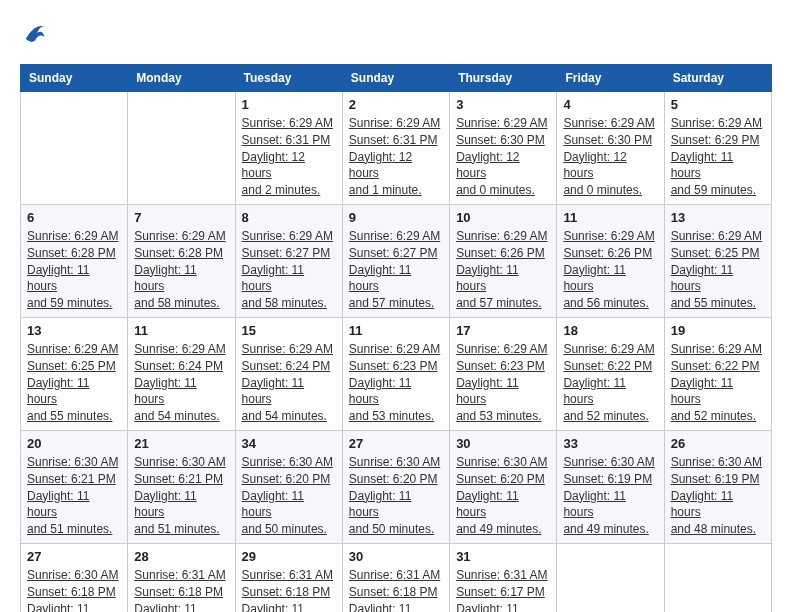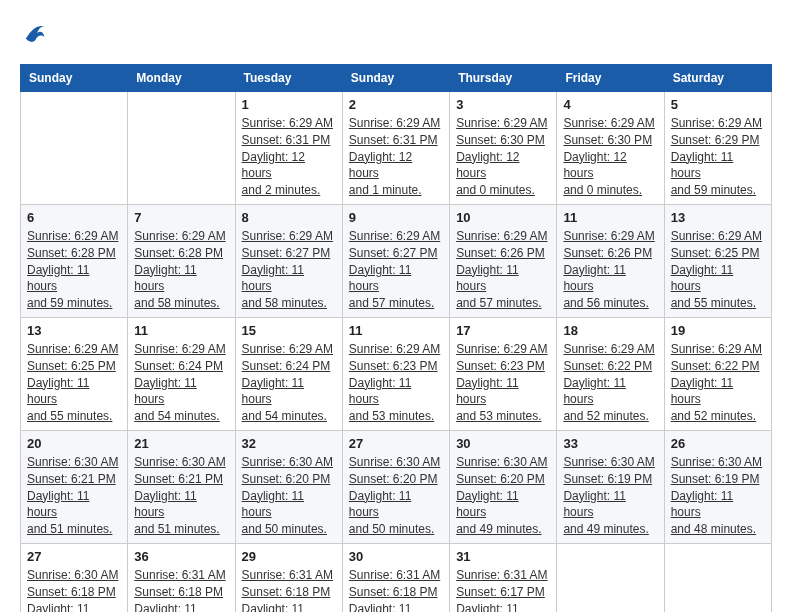--- a/index.html
+++ b/index.html
@@ -273,21 +273,21 @@
 and 51 minutes.</div>
         </td>
         <td>
           <div class="day-number">21</div>
           <div class="day-info" style="white-space: pre-line;">Sunrise: 6:30 AM
 Sunset: 6:21 PM
 Daylight: 11 hours
 and 51 minutes.</div>
         </td>
         <td>
-          <div class="day-number">32</div>
+          <div class="day-number">34</div>
           <div class="day-info" style="white-space: pre-line;">Sunrise: 6:30 AM
 Sunset: 6:20 PM
 Daylight: 11 hours
 and 50 minutes.</div>
         </td>
         <td>
           <div class="day-number">27</div>
           <div class="day-info" style="white-space: pre-line;">Sunrise: 6:30 AM
 Sunset: 6:20 PM
 Daylight: 11 hours
@@ -317,21 +317,21 @@
       </tr>
       <tr>
         <td>
           <div class="day-number">27</div>
           <div class="day-info" style="white-space: pre-line;">Sunrise: 6:30 AM
 Sunset: 6:18 PM
 Daylight: 11 hours
 and 48 minutes.</div>
         </td>
         <td>
-          <div class="day-number">36</div>
+          <div class="day-number">28</div>
           <div class="day-info" style="white-space: pre-line;">Sunrise: 6:31 AM
 Sunset: 6:18 PM
 Daylight: 11 hours
 and 47 minutes.</div>
         </td>
         <td>
           <div class="day-number">29</div>
           <div class="day-info" style="white-space: pre-line;">Sunrise: 6:31 AM
 Sunset: 6:18 PM
 Daylight: 11 hours

